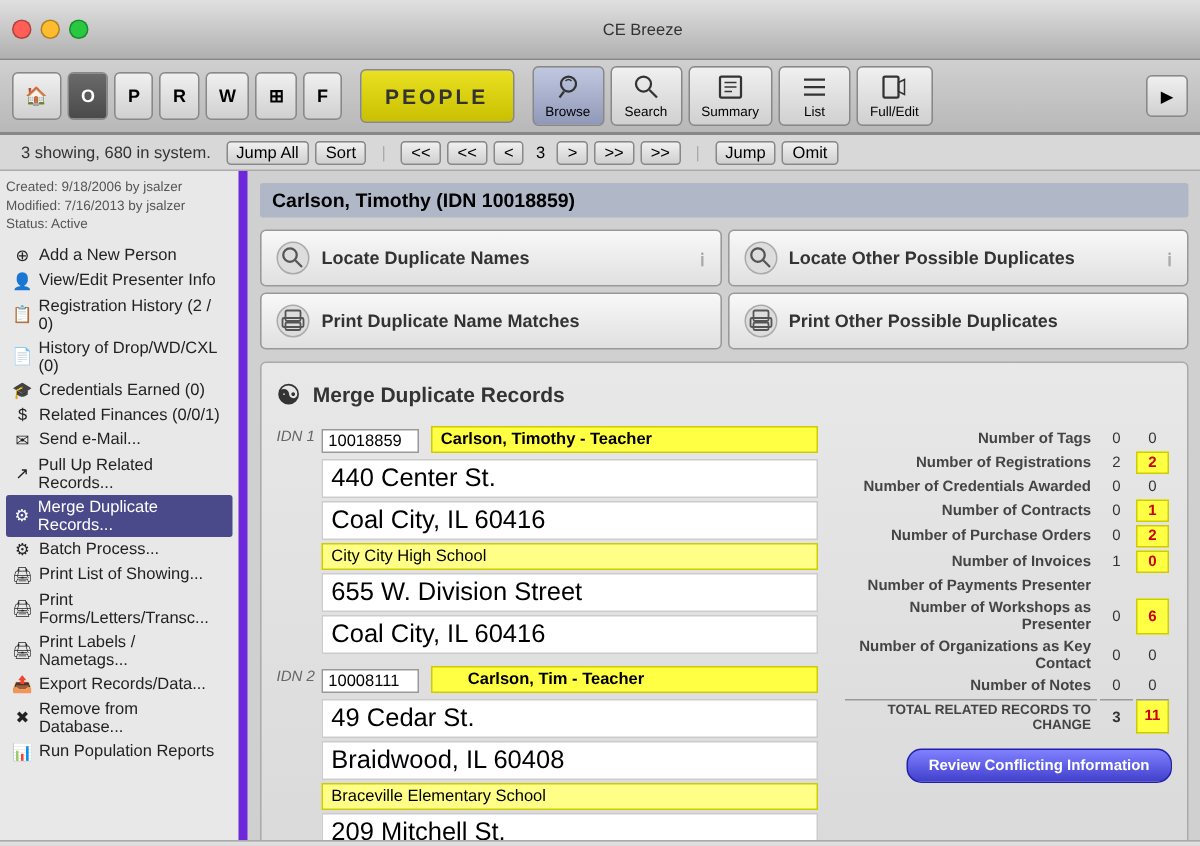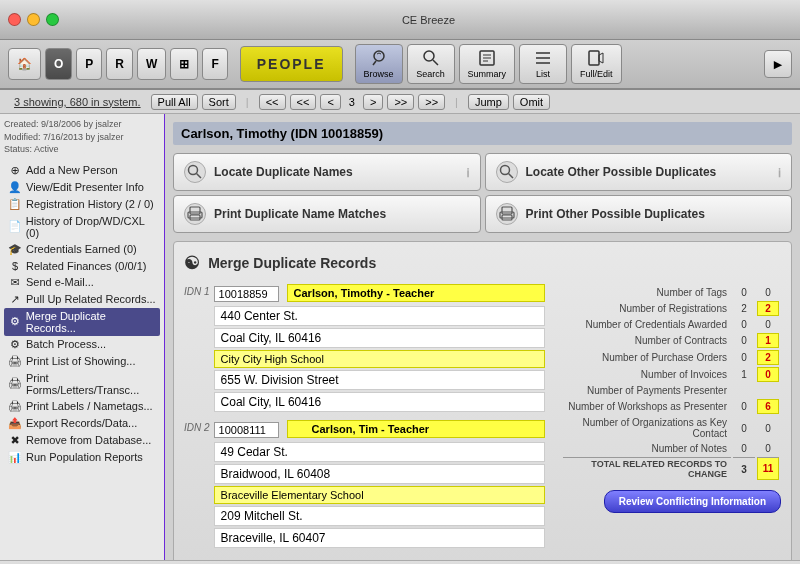--- a/index.html
+++ b/index.html
@@ -19,29 +19,29 @@
     .people-btn { background: linear-gradient(to bottom, #e8e020, #c8c000); border: 1px solid #888; border-radius: 4px; padding: 4px 16px; font-size: 14px; font-weight: bold; color: #333; height: 36px; text-transform: uppercase; letter-spacing: 2px; }
     .icon-btn { background: linear-gradient(to bottom, #f0f0f0, #d0d0d0); border: 1px solid #888; border-radius: 4px; padding: 2px 8px; cursor: pointer; font-size: 10px; height: 40px; display: flex; flex-direction: column; align-items: center; justify-content: center; gap: 2px; min-width: 48px; }
     .icon-btn.active { background: linear-gradient(to bottom, #c0c8e0, #9098b8); }
     .icon-btn svg { width: 18px; height: 18px; }
     .toolbar-right { margin-left: auto; }
     .expand-btn { background: linear-gradient(to bottom, #f0f0f0, #d0d0d0); border: 1px solid #888; border-radius: 4px; width: 28px; height: 28px; cursor: pointer; display: flex; align-items: center; justify-content: center; }
 
     
     .nav-bar { background: #d8d8d8; height: 24px; display: flex; align-items: center; padding: 0 8px; gap: 4px; border-bottom: 1px solid #aaa; font-size: 11px; }
     .nav-bar span { padding: 2px 6px; }
-    .nav-bar .count { color: #333; text-decoration: underline; }
+    .nav-bar .count { color: #333; }
     .nav-bar button { background: linear-gradient(to bottom, #f0f0f0, #d0d0d0); border: 1px solid #888; border-radius: 3px; padding: 1px 6px; cursor: pointer; font-size: 11px; }
     .nav-bar .sep { color: #aaa; }
 
     
     .main-layout { display: flex; height: calc(564px - 22px - 50px - 24px - 22px); }
 
     
-    .sidebar { width: 165px; background: #e8e8e8; border-right: 1px solid #6d28d9; padding: 4px; overflow-y: auto; }
+    .sidebar { width: 165px; background: #e8e8e8; border-right: 6px solid #6d28d9; padding: 4px; overflow-y: auto; }
     .sidebar-meta { font-size: 9px; color: #555; margin-bottom: 6px; line-height: 1.4; }
     .sidebar-item { display: flex; align-items: center; gap: 4px; padding: 2px 4px; cursor: pointer; color: #222; font-size: 11px; border-radius: 2px; }
     .sidebar-item.active { background: #4a4a8a; color: white; }
     .sidebar-item .icon { width: 14px; text-align: center; font-size: 11px; }
 
     
     .content { flex: 1; background: #d0d0d0; padding: 8px; overflow-y: auto; }
     .person-header { background: #b0b8c8; padding: 4px 8px; font-size: 13px; font-weight: bold; margin-bottom: 8px; border-radius: 2px; }
 
     
@@ -57,27 +57,27 @@
     
     .records-area { display: flex; gap: 16px; }
     .records-left { flex: 1; }
     .records-right { width: 220px; }
 
     .idn-row { display: flex; align-items: flex-start; gap: 4px; margin-bottom: 4px; }
     .idn-label { font-size: 10px; color: #666; font-style: italic; white-space: nowrap; margin-top: 2px; }
     .idn-number-box { background: white; border: 1px solid #999; padding: 1px 4px; font-size: 11px; margin-right: 4px; min-width: 65px; }
     .record-fields { flex: 1; }
     .field-yellow { background: #ffff88; border: 1px solid #cccc00; padding: 2px 6px; margin-bottom: 2px; font-size: 11px; }
-    .field-white { background: white; border: 1px solid #ccc; padding: 2px 6px; margin-bottom: 2px; font-size: 12px; }
+    .field-white { background: white; border: 1px solid #ccc; padding: 2px 6px; margin-bottom: 2px; font-size: 17px; }
     .field-name-yellow { background: #ffff44; border: 1px solid #cccc00; padding: 2px 6px; margin-bottom: 2px; font-size: 11px; font-weight: bold; }
 
     
     .stats-table { width: 100%; font-size: 10px; }
     .stats-table tr td { padding: 1px 2px; }
-    .stats-table .stat-label { text-align: right; color: #444; padding-right: 4px; }
+    .stats-table .stat-label { text-align: right; color: #444; padding-right: 4px; font-weight: bold; }
     .stats-table .stat-val { text-align: center; width: 22px; }
     .stat-zero { color: #333; }
     .stat-highlight { background: #ffff44; color: #cc0000; font-weight: bold; border: 1px solid #cccc00; }
     .stat-total-row td { font-size: 10px; font-weight: bold; padding-top: 3px; border-top: 1px solid #999; }
 
     
     .review-btn { background: linear-gradient(to bottom, #8080ff, #4040cc); color: white; border: 1px solid #2020aa; border-radius: 10px; padding: 5px 14px; cursor: pointer; font-size: 10px; font-weight: bold; margin-top: 8px; display: block; margin-left: auto; }
 
     
     .status-bar { background: linear-gradient(to bottom, #e0e0e0, #c8c8c8); height: 22px; display: flex; align-items: center; padding: 0 8px; gap: 8px; border-top: 1px solid #aaa; font-size: 11px; }
@@ -146,21 +146,21 @@
     <span style="font-size:9px;">Full/Edit</span>
   </div>
 
   <div class="toolbar-right">
     <div class="expand-btn">▶</div>
   </div>
 </div>
 
 <div class="nav-bar">
   <span class="count">3 showing, 680 in system.</span>
-  <button>Pull All</button>
+  <button>Jump All</button>
   <button>Sort</button>
   <span class="sep">|</span>
   <button>&lt;&lt;</button>
   <button>&lt;&lt;</button>
   <button>&lt;</button>
   <span style="padding: 0 4px;">3</span>
   <button>&gt;</button>
   <button>&gt;&gt;</button>
   <button>&gt;&gt;</button>
   <span class="sep">|</span>

